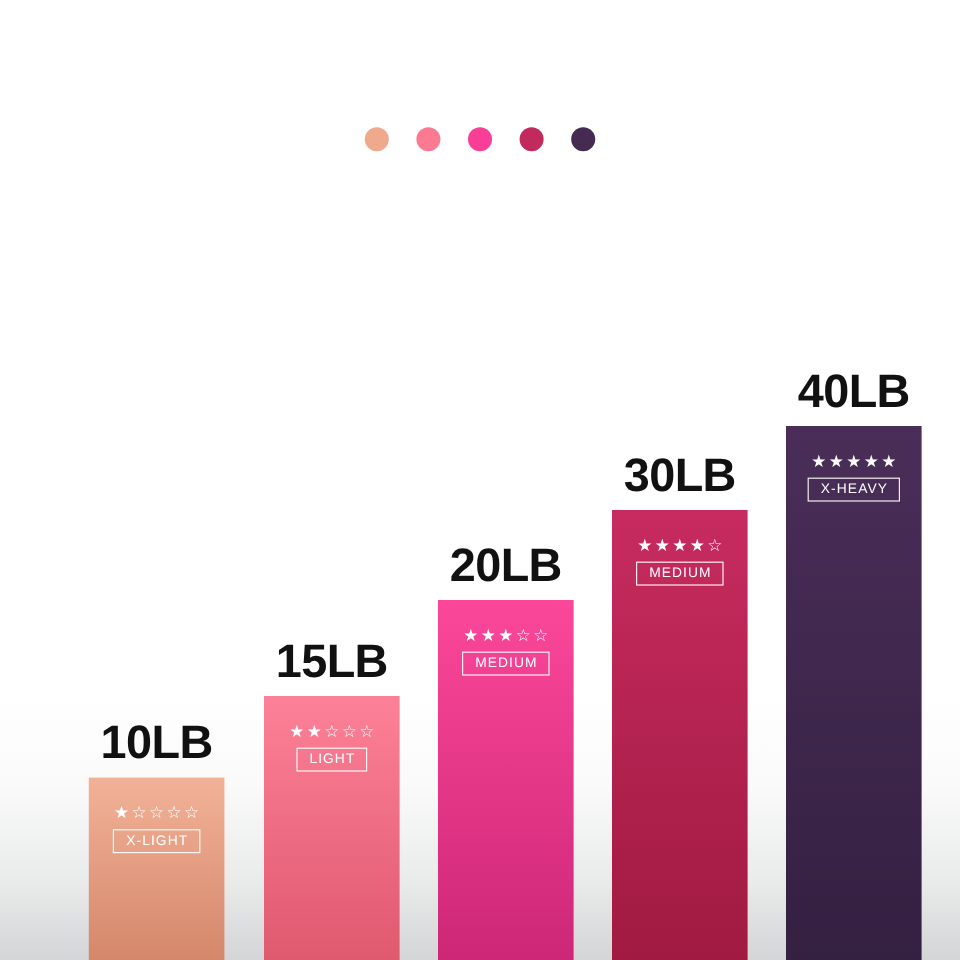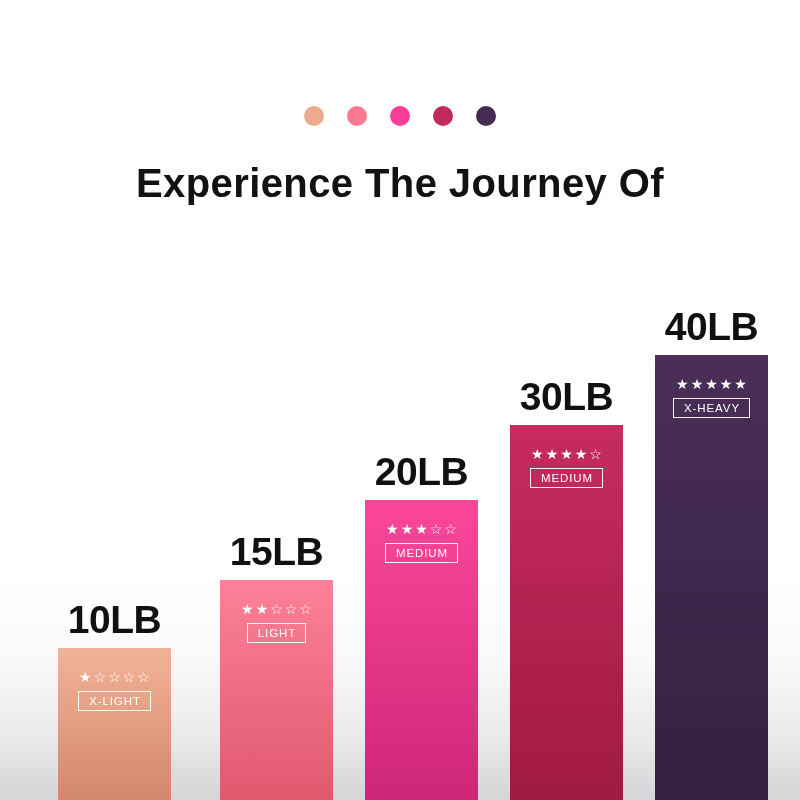--- a/index.html
+++ b/index.html
@@ -109,25 +109,24 @@
 
   <div id="dot-row">
       <div class="dot" style="background: rgb(239, 169, 140);"></div>
       <div class="dot" style="background: rgb(251, 122, 146);"></div>
       <div class="dot" style="background: rgb(249, 62, 149);"></div>
       <div class="dot" style="background: rgb(194, 42, 93);"></div>
       <div class="dot" style="background: rgb(69, 42, 82);"></div>
     </div>
 
   <div id="headline">
-    <span class="line">Experience The Journey Of</span>
   </div>
 
   <div id="chart">
-      <div class="bar-slot" style="left: 38px; height: 152px;">
+      <div class="bar-slot" style="left: 54px; height: 152px;">
         <div class="bar-weight">10LB</div>
         <div class="bar-body" style="background: linear-gradient(rgb(242, 178, 152) 0%, rgb(212, 135, 107) 100%);">
           <div class="bar-badge">
             <div class="stars">
               <span>★</span>
               <span>☆</span>
               <span>☆</span>
               <span>☆</span>
               <span>☆</span>
             </div>

